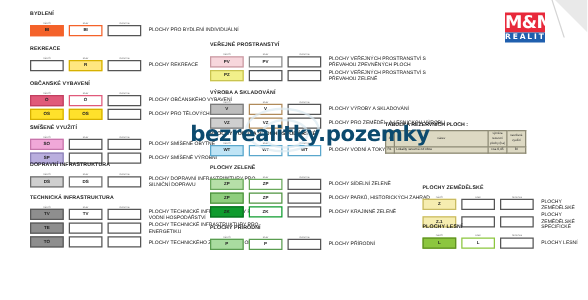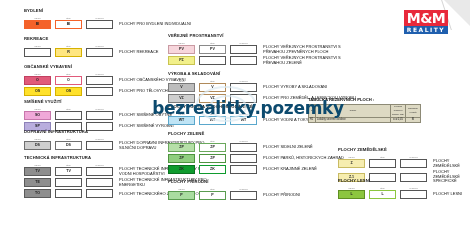--- a/index.html
+++ b/index.html
@@ -46,21 +46,21 @@
     position:absolute; left:11px; top:7px;
     width:34px; height:20px;
     border:2px solid #dceaf2;
     border-radius:50%;
   }
 
   
   .logo {
     position: absolute;
     left: 404px; top: 10px;
-    width: 44px; height: 24px;
+    width: 32px; height: 24px;
     z-index: 6;
   }
   .logo-main {
     background: #e8293b;
     color: #ffffff;
     font-weight: bold;
     font-size: 14px;
     line-height: 16px;
     text-align: center;
     letter-spacing: -0.5px;

